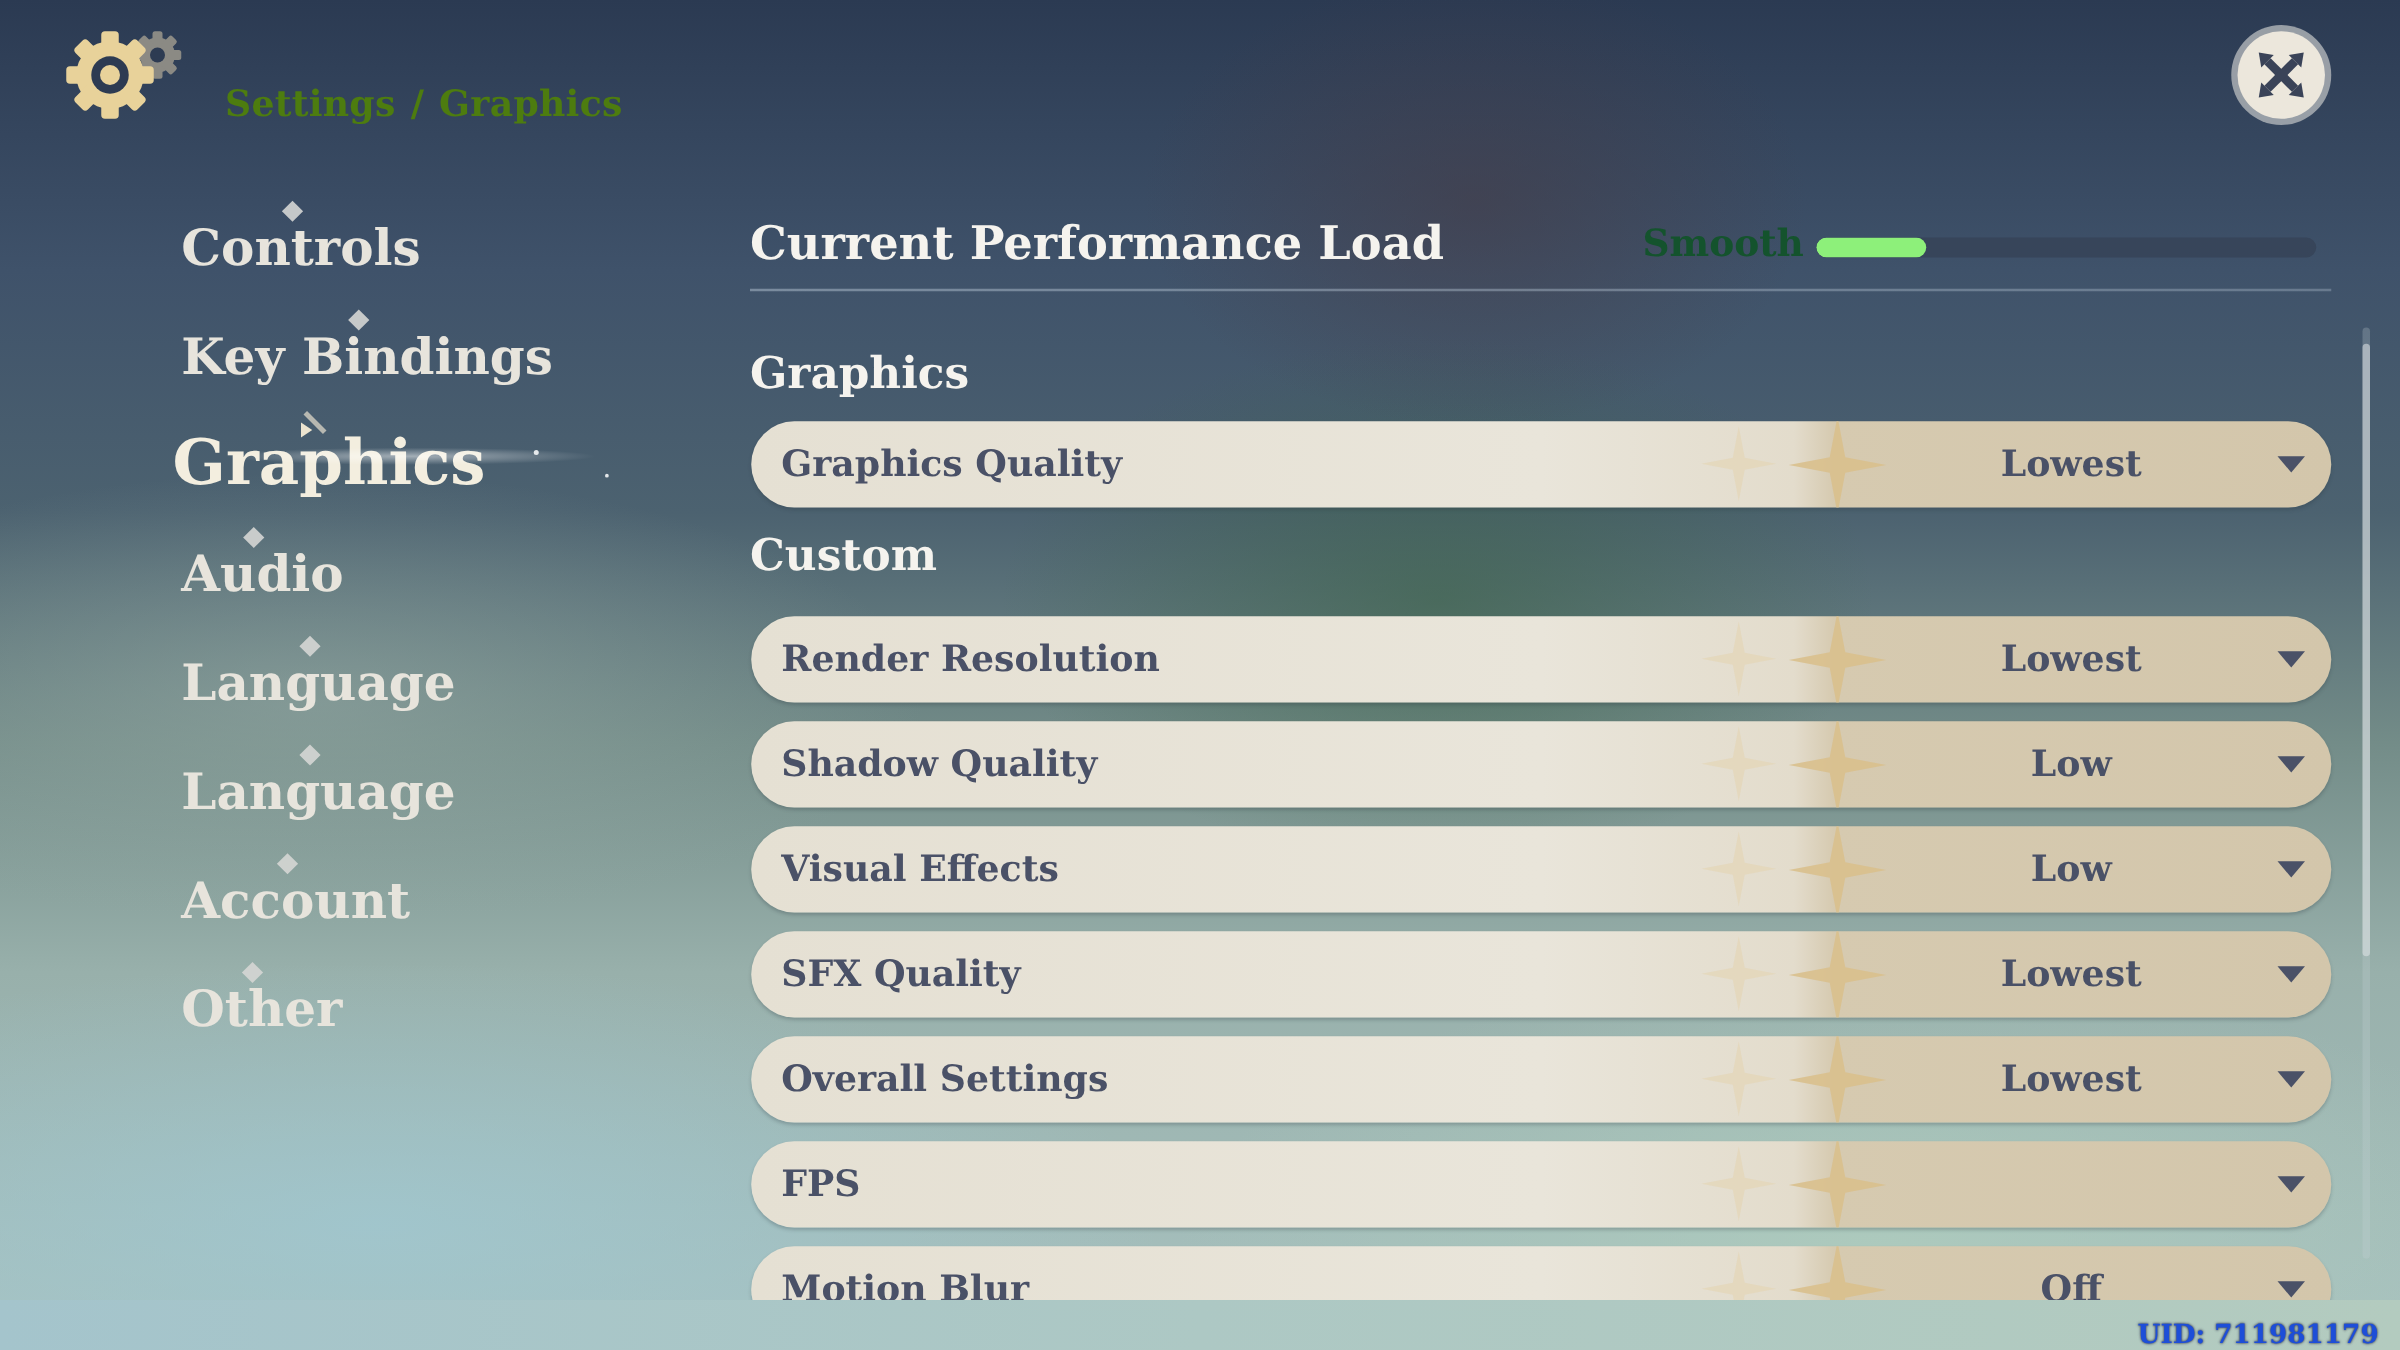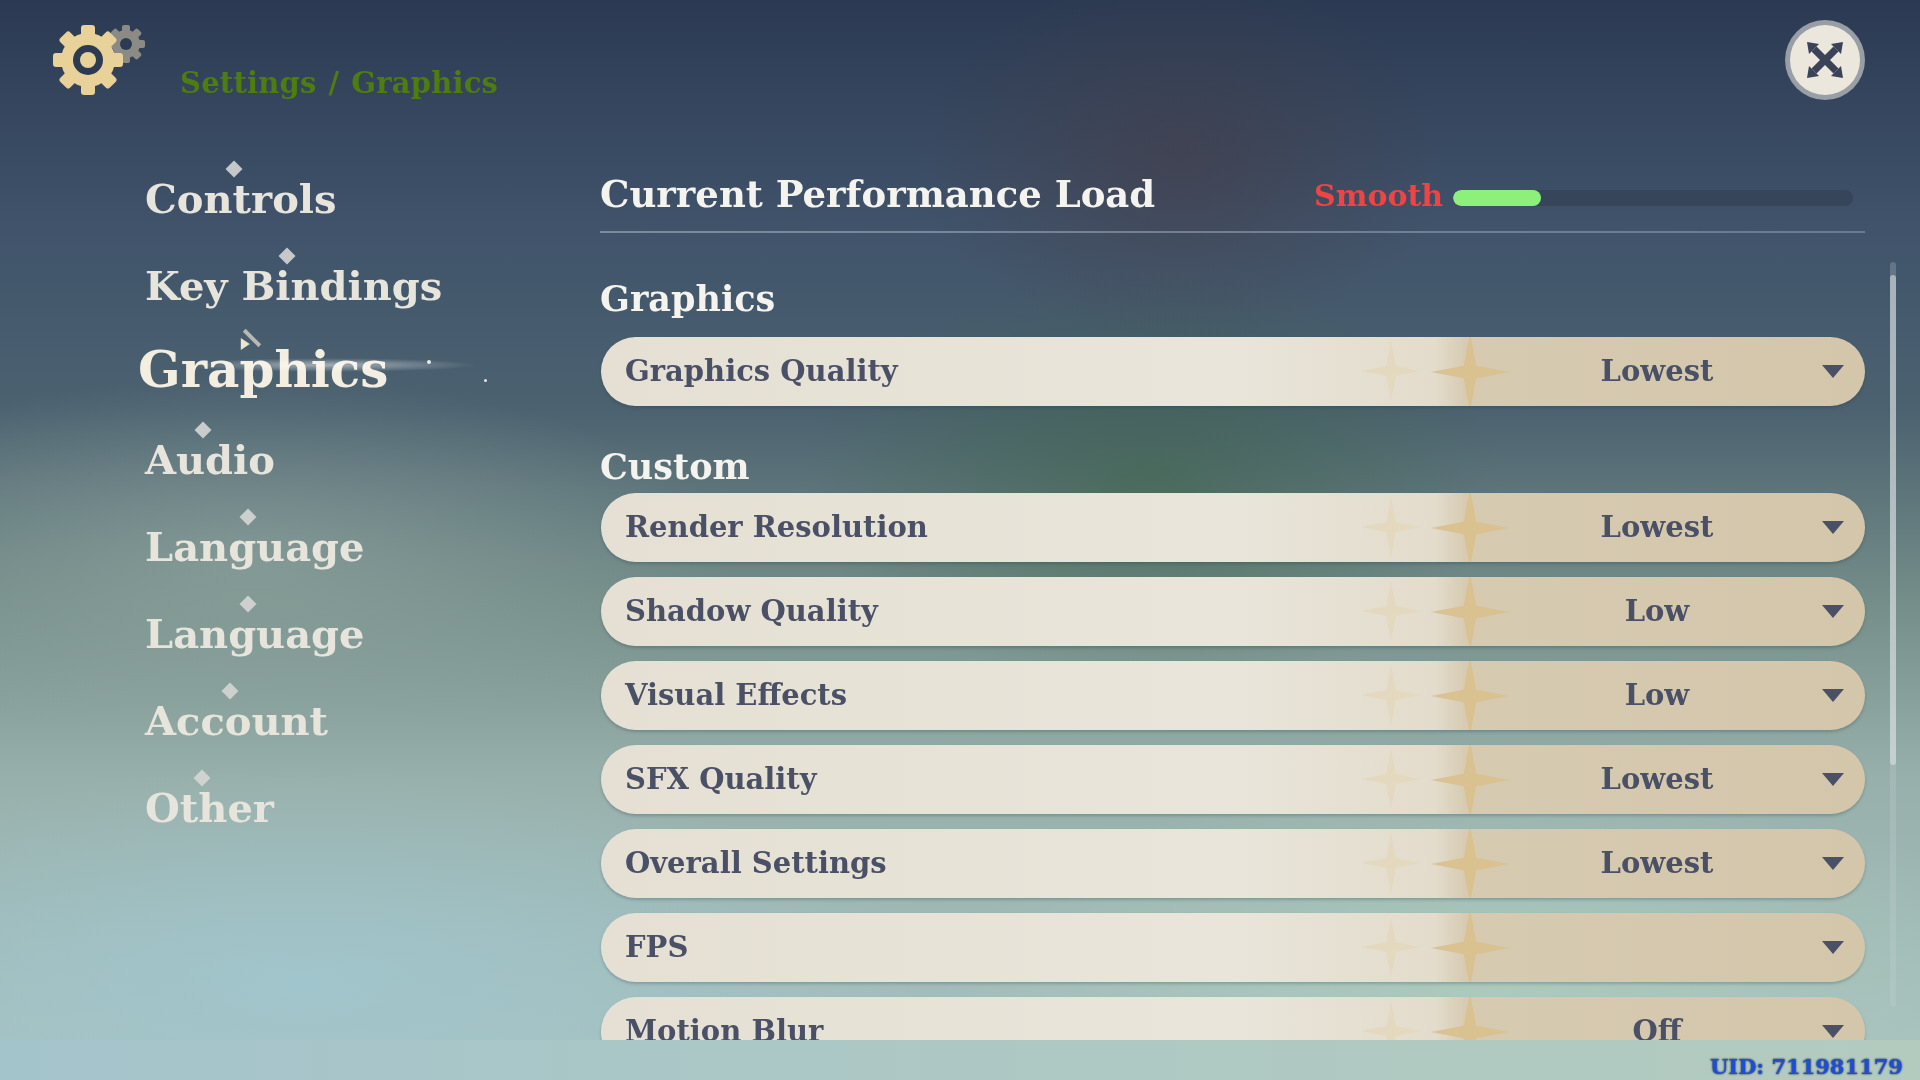--- a/index.html
+++ b/index.html
@@ -50,21 +50,21 @@
   }
   .nav-item.active .glow {
     position:absolute; left:40px; top:22px; width:300px; height:14px;
     background:radial-gradient(ellipse at center, rgba(255,255,255,0.5), rgba(255,255,255,0) 70%);
     pointer-events:none;
   }
   .sparkle { width:4px; height:4px; border-radius:50%; background:#fff; opacity:0.85; }
 
   
   .perf-title { left:600px; top:172px; font-size:37px; font-weight:bold; color:#f5f3ee; white-space:nowrap; }
-  .perf-status { left:1314px; top:178px; font-size:30px; font-weight:bold; color:#ef4444; white-space:nowrap; }
+  .perf-status { left:1314px; top:178px; font-size:30px; font-weight:bold; color:#14532d; white-space:nowrap; }
   .perf-bar {
     left:1453px; top:190px; width:400px; height:16px; border-radius:8px;
     background:#37455a; overflow:hidden;
   }
   .perf-bar .fill { height:100%; border-radius:8px; background:#8df07a; }
   .divider {
     left:600px; top:231px; width:1265px; height:2px;
     background:linear-gradient(90deg, rgba(180,195,210,0.5), rgba(180,195,210,0.35));
   }
   .section-heading { left:600px; font-size:35px; font-weight:bold; color:#f5f3ee; white-space:nowrap; }
@@ -210,21 +210,21 @@
   <div class="abs section-heading" style="top:278px">Graphics</div>
 
   <div class="row" style="top:337px">
     <span class="star2"></span>
     <span class="star"></span>
     <span class="label">Graphics Quality</span>
     <span class="value">Lowest</span>
     <span class="arrow"></span>
   </div>
 
-  <div class="abs section-heading" style="top:446px">Custom</div>
+  <div class="abs section-heading" style="top:424px">Custom</div>
 
   <div class="row" style="top:493px">
     <span class="star2"></span>
     <span class="star"></span>
     <span class="label">Render Resolution</span>
     <span class="value">Lowest</span>
     <span class="arrow"></span>
   </div>
   <div class="row" style="top:577px">
     <span class="star2"></span>

